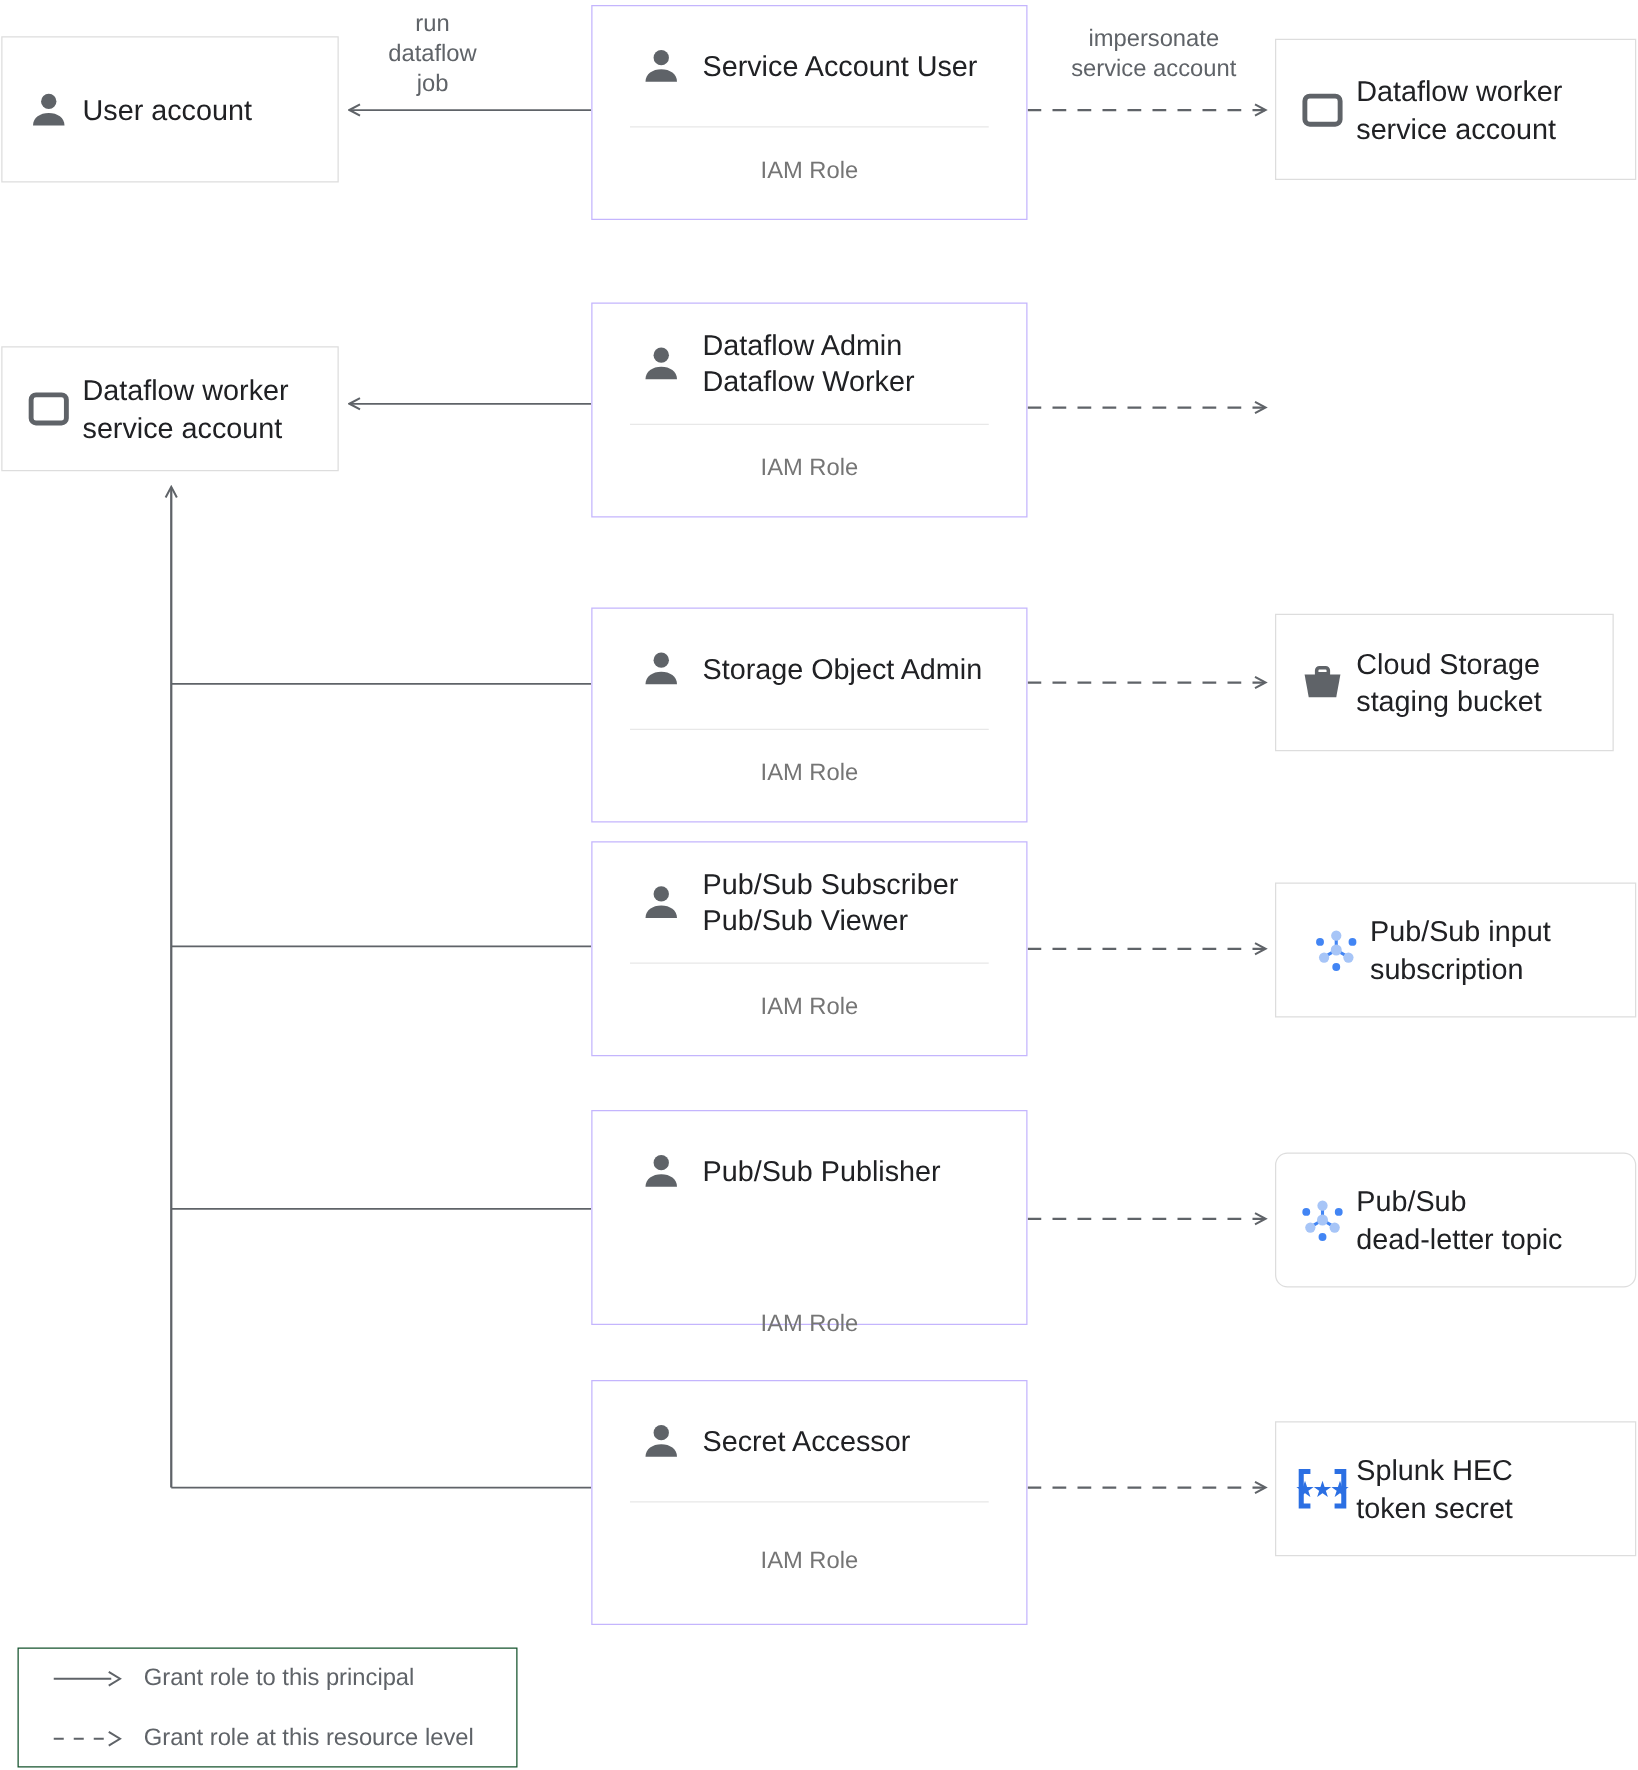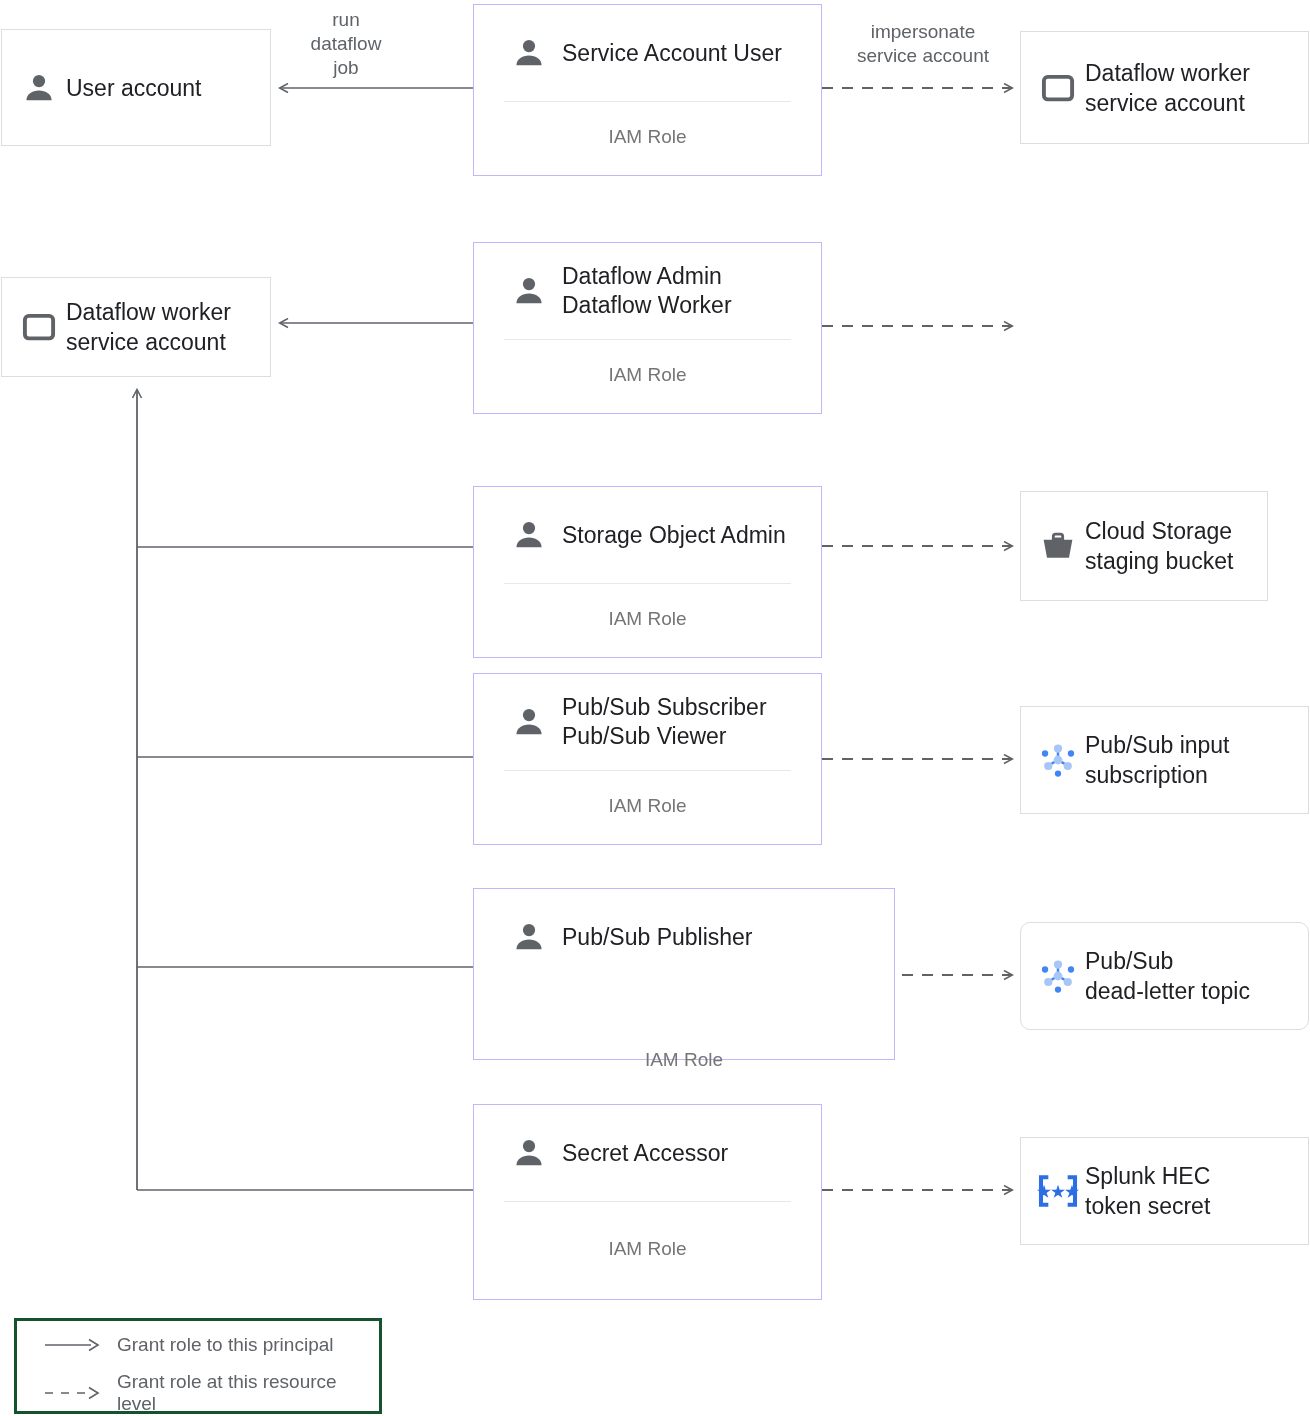--- a/index.html
+++ b/index.html
@@ -105,25 +105,25 @@
     line-height: 24px;
     color: #5f6368;
     text-align: center;
     white-space: pre-line;
   }
 
   
   #legend {
     position: absolute;
     box-sizing: border-box;
-    border: 3px solid #14532d;
+    border: 1px solid #14532d;
     background: #ffffff;
     left: 14px;
     top: 1318px;
-    width: 368px;
+    width: 400px;
     height: 96px;
   }
   .legend-row {
     display: flex;
     align-items: center;
     height: 48px;
     padding-left: 26px;
   }
   .legend-glyph {
     flex: 0 0 auto;
@@ -279,21 +279,21 @@
           <path d="M3.6 20.2c0-4.1 3.8-6.6 8.4-6.6s8.4 2.5 8.4 6.6z" fill="#5f6368"></path>
         </svg>
       </span>
       <span class="rolecard-title">Pub/Sub Subscriber
 Pub/Sub Viewer</span>
     </div>
     <div class="rolecard-rule"></div>
     <div class="rolecard-sub">IAM Role</div>
   </div>
 
-  <div class="rolecard" style="left:473px; top:888px; width:422px; height:172px;gap:32px;">
+  <div class="rolecard" style="left:473px; top:888px; width:349px; height:172px;gap:32px;">
     <div class="rolecard-top">
       <span class="rolecard-icon">
         <svg class="person-icon" width="36" height="36" viewBox="0 0 24 24">
           <circle cx="12" cy="7.4" r="4.1" fill="#5f6368"></circle>
           <path d="M3.6 20.2c0-4.1 3.8-6.6 8.4-6.6s8.4 2.5 8.4 6.6z" fill="#5f6368"></path>
         </svg>
       </span>
       <span class="rolecard-title">Pub/Sub Publisher</span>
     </div>
     <div class="rolecard-rule"></div>
@@ -320,34 +320,34 @@
         <svg class="sa-icon" width="36" height="36" viewBox="0 0 24 24">
           <rect x="2.6" y="4.6" width="18.8" height="15" rx="2.6" fill="none" stroke="#5f6368" stroke-width="2.6"></rect>
         </svg>
       </span>
       <span class="node-label">Dataflow worker
 service account</span>
     </div>
   </div>
 
 
-  <div class="node" style="left:1020px; top:491px; width:248px; height:110px;">
+  <div class="node" style="left:1020px; top:491px; width:271px; height:110px;">
     <div class="node-inner">
       <span class="node-icon">
         <svg width="40" height="40" viewBox="0 0 24 24">
           <path d="M9.2 6.2v1.6h5.6V6.2a1.3 1.3 0 0 0-1.3-1.3h-3a1.3 1.3 0 0 0-1.3 1.3z" fill="none" stroke="#5f6368" stroke-width="1.7"></path>
           <path d="M3.4 8.2h17.2l-2 10.9H5.4z" fill="#5f6368"></path>
         </svg>
       </span>
       <span class="node-label">Cloud Storage
 staging bucket</span>
     </div>
   </div>
 
-  <div class="node" style="left:1020px; top:706px; width:289px; height:108px;">
+  <div class="node" style="left:1020px; top:706px; width:289px; height:108px;padding-left:11px;">
     <div class="node-inner">
       <span class="node-icon">
         <svg width="42" height="42" viewBox="0 0 44 44">
           <line x1="22" y1="22" x2="22" y2="11" stroke="#4285f4" stroke-width="2.6"></line>
           <line x1="22" y1="22" x2="12.5" y2="27.5" stroke="#4285f4" stroke-width="2.6"></line>
           <line x1="22" y1="22" x2="31.5" y2="27.5" stroke="#4285f4" stroke-width="2.6"></line>
           <circle cx="22" cy="10" r="4.3" fill="#a7c5f7"></circle>
           <circle cx="11.8" cy="28.3" r="4.3" fill="#a7c5f7"></circle>
           <circle cx="32.2" cy="28.3" r="4.3" fill="#a7c5f7"></circle>
           <circle cx="22" cy="22" r="4.6" fill="#a7c5f7"></circle>

